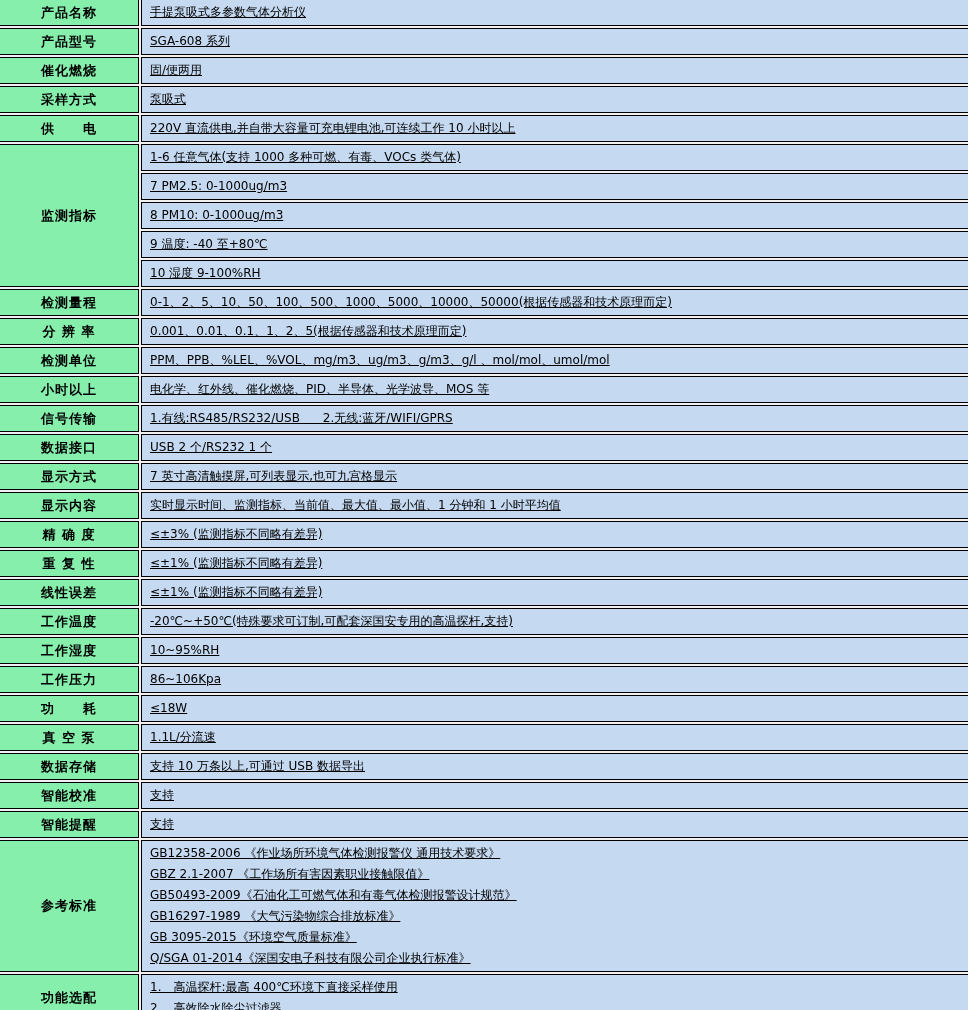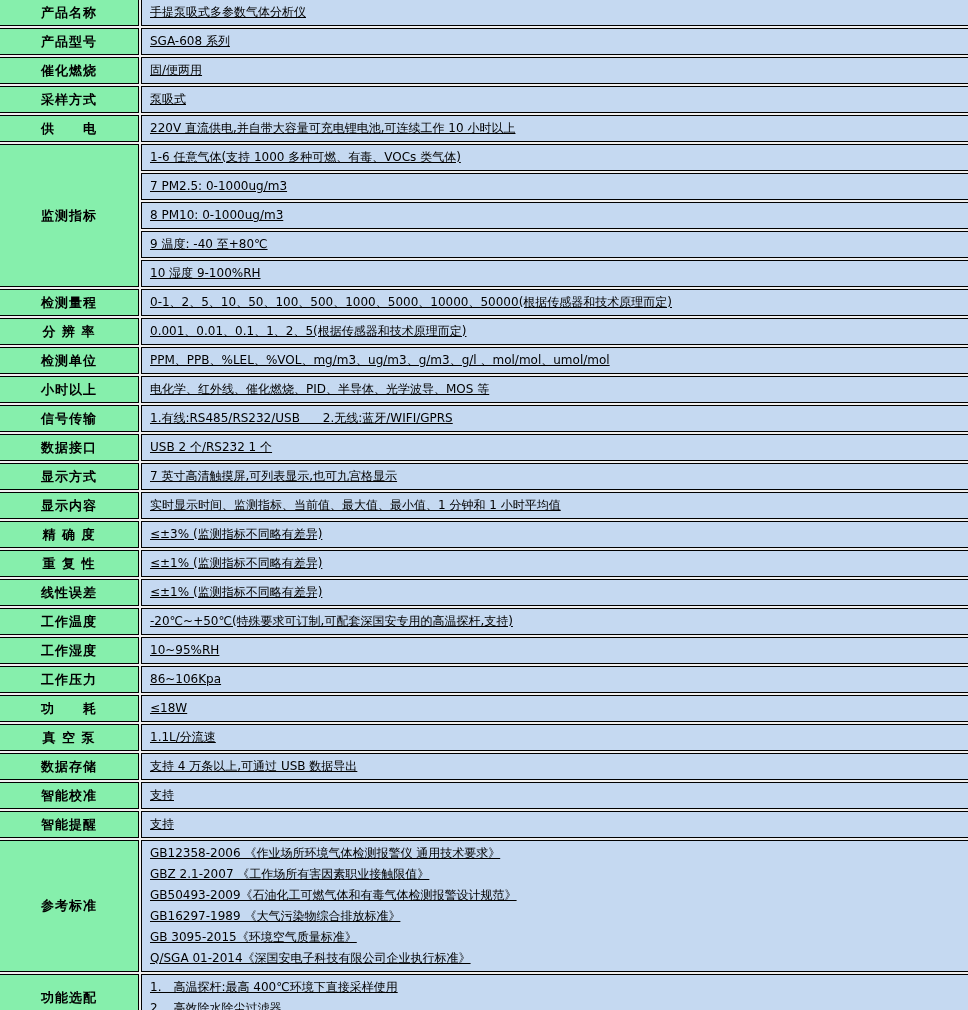--- a/index.html
+++ b/index.html
@@ -215,21 +215,21 @@
         </tr>
         <tr>
           <td class="label" rowspan="1">真 空 泵</td>
           <td class="value single">
             <div>1.1L/分流速</div>
           </td>
         </tr>
         <tr>
           <td class="label" rowspan="1">数据存储</td>
           <td class="value single">
-            <div>支持 4 万条以上,可通过 USB 数据导出</div>
+            <div>支持 10 万条以上,可通过 USB 数据导出</div>
           </td>
         </tr>
         <tr>
           <td class="label" rowspan="1">智能校准</td>
           <td class="value single">
             <div>支持</div>
           </td>
         </tr>
         <tr>
           <td class="label" rowspan="1">智能提醒</td>

